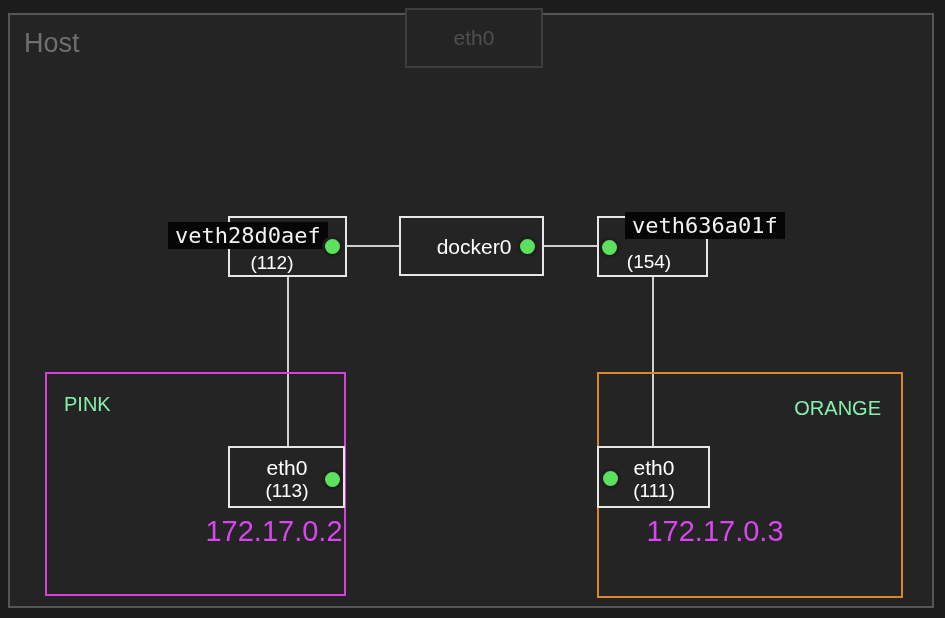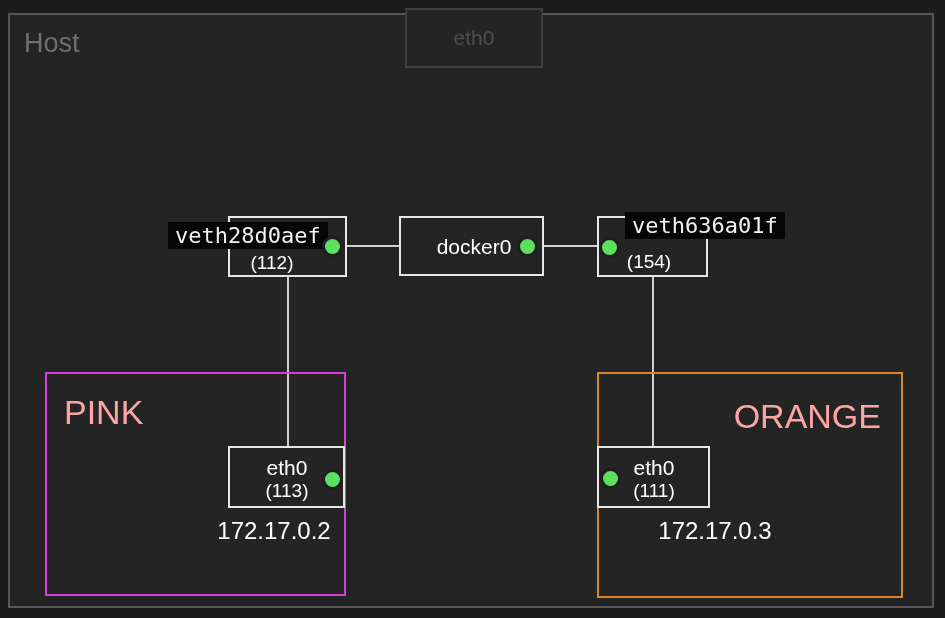--- a/index.html
+++ b/index.html
@@ -68,21 +68,21 @@
     z-index: 4;
     white-space: nowrap;
   }
   .band-left  { left: 168px; top: 222px; }
   .band-right { left: 625px; top: 212px; }
 
   
   .ctr { transform: translate(-50%, -50%); z-index: 4; white-space: nowrap; }
   .node-text  { color: #ffffff; font-size: 21px; }
   .index-text { color: #ffffff; font-size: 19px; }
-  .ip-text    { color: #ffffff; font-size: 24px; }
+  .ip-text    { color: #d946ef; font-size: 29px; }
 
   
   .dot {
     width: 15px; height: 15px;
     background: #5de05d;
     border: 3px solid #1f1f1f;
     border-radius: 50%;
     z-index: 5;
   }
   .dot-veth-left  { left: 322px; top: 236px; }
@@ -98,21 +98,21 @@
     background: transparent;
   }
   .container-pink {
     left: 45px; top: 372px; width: 301px; height: 224px;
     border: 2px solid #da3eda;
   }
   .container-orange {
     left: 597px; top: 372px; width: 306px; height: 226px;
     border: 2px solid #d8882b;
   }
-  .container-name { color: #fca5a5; font-size: 34px; z-index: 3; }
+  .container-name { color: #86efac; font-size: 20px; z-index: 3; }
   .name-pink   { left: 64px; top: 393px; }
   .name-orange { right: 64px; top: 397px; }
 </style>
 </head>
 <body>
 
 <div class="abs host-panel"></div>
 <div class="abs host-label">Host</div>
 
 <div class="abs ext-node">

